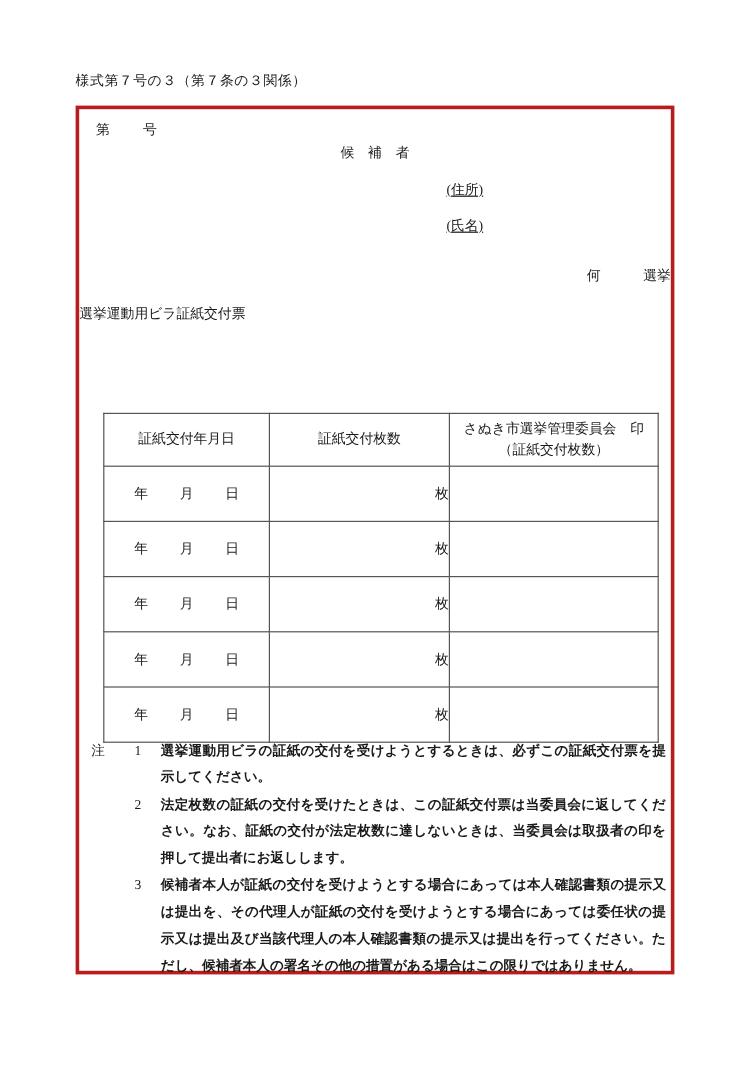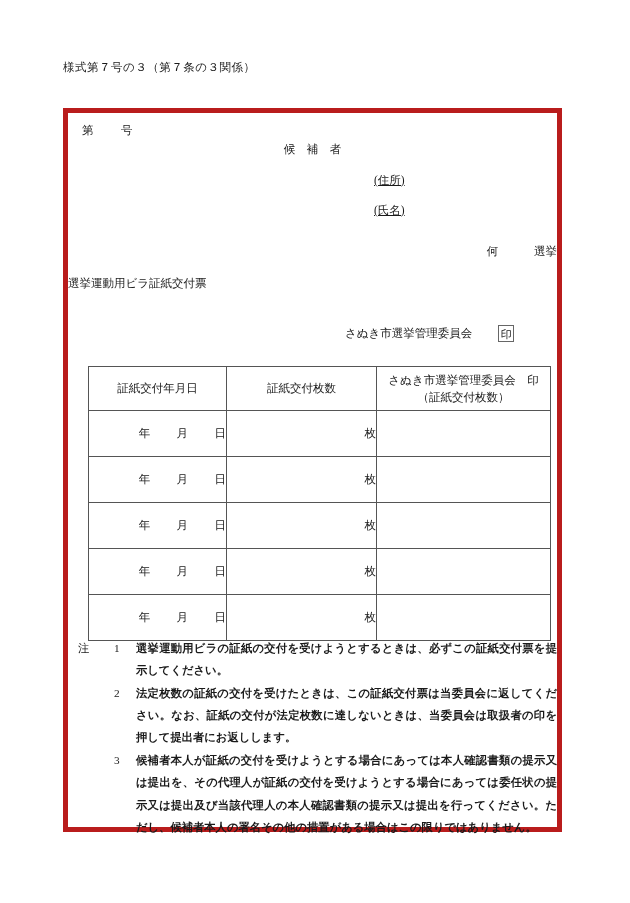--- a/index.html
+++ b/index.html
@@ -34,24 +34,23 @@
     white-space: nowrap;
   }
 
   
   .frame {
     position: absolute;
     left: 63px;
     top: 88px;
     width: 499px;
     height: 724px;
-    border: 5px solid #b91c1c;
+    border: 3px solid #b91c1c;
     box-sizing: border-box;
     background: #fff;
-    margin-top: 20px;
   }
 
   
   .upper {
     position: relative;
     height: 252px;
   }
 
   .doc-number {
     position: absolute;
@@ -147,21 +146,21 @@
 
   th.hcell {
     height: 43px;
     text-align: center;
     line-height: 1.45;
   }
   th.hcell .l2 { display: block; }
 
   td.date-cell {
     height: 45px;
-    text-align: right;
+    text-align: center;
     padding-left: 30px;
     box-sizing: border-box;
   }
   td.date-cell .dgap { display: inline-block; width: 2.3em; }
 
   td.count-cell {
     height: 45px;
     text-align: right;
     padding-right: 26px;
     box-sizing: border-box;
@@ -223,25 +222,20 @@
       <div class="addr-line a2">(氏名)</div>
 
       <div class="election-line">
         <span>何</span><span class="gap"></span><span>選挙</span>
       </div>
 
       <div class="doc-title">
         <span>選挙運動用ビラ証紙交付票</span>
       </div>
 
-      <div class="committee-row">
-        <span>さぬき市選挙管理委員会</span>
-        <span class="seal-gap"></span>
-        <span class="seal-box">印</span>
-      </div>
 
     </div>
 
     <div class="grid-wrap">
       <table class="grid">
         <colgroup>
           <col class="col-date">
           <col class="col-count">
           <col class="col-seal">
         </colgroup>

